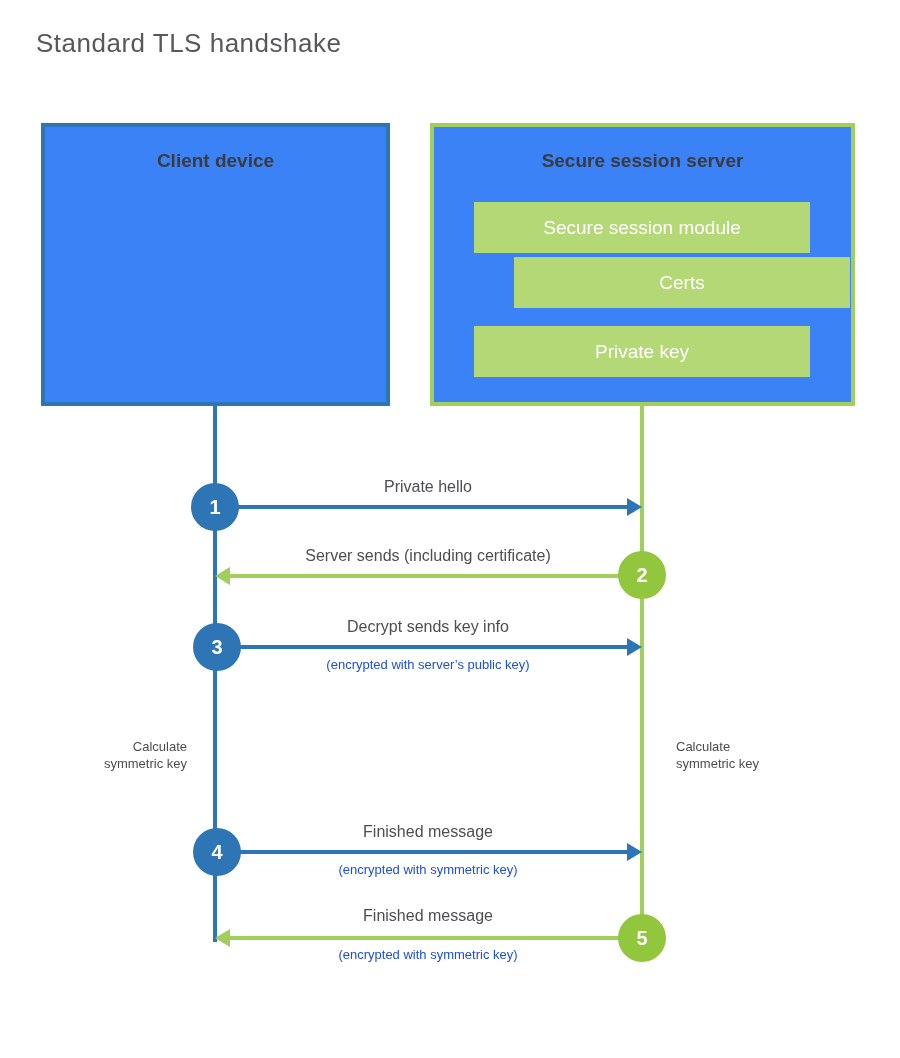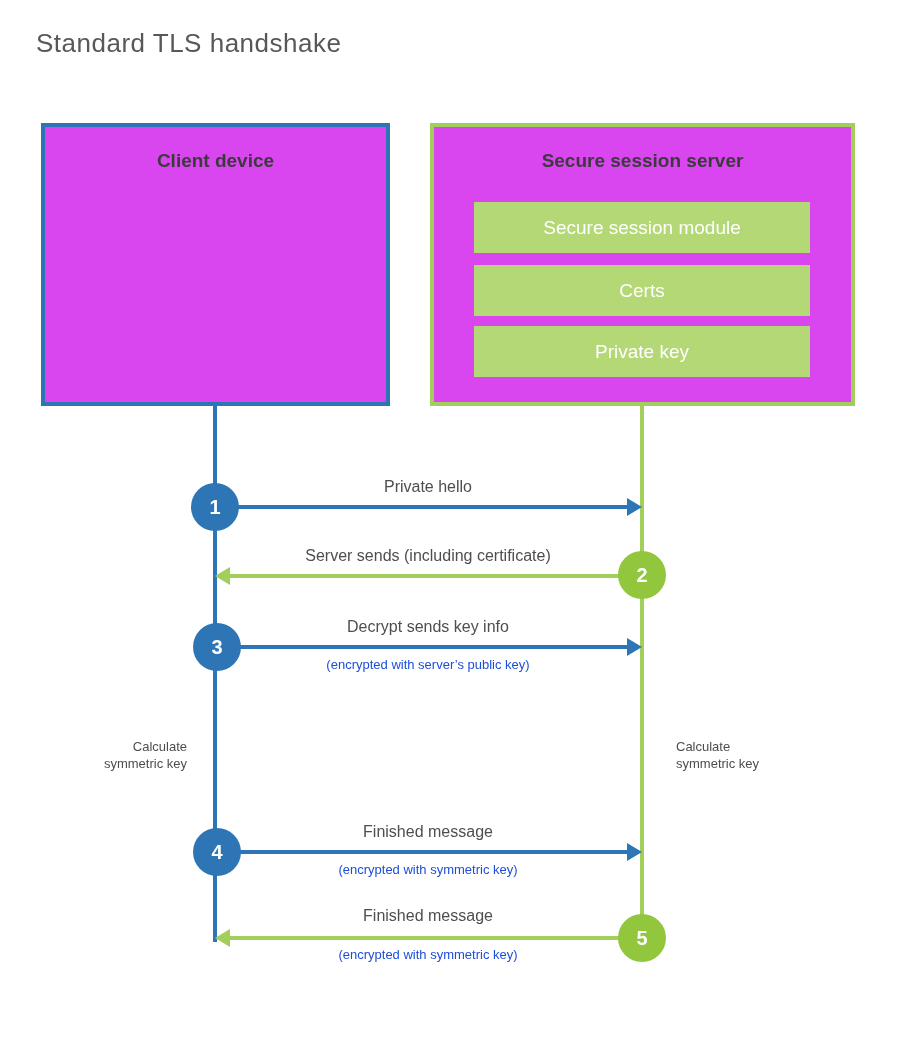--- a/index.html
+++ b/index.html
@@ -17,40 +17,40 @@
     width:900px;height:1058px;
     background:#ffffff;
     font-family:"Liberation Sans", sans-serif;
     overflow:hidden;
   }
   .title{
     position:absolute;left:36px;top:28px;margin:0;
     font-size:26px;font-weight:300;color:#58585a;letter-spacing:0.5px;
   }
   
-  .box{position:absolute;box-sizing:border-box;background:#d946ef;text-decoration:underline;}
+  .box{position:absolute;box-sizing:border-box;background:#3b82f6;text-decoration:underline;}
   .client-box{left:41px;top:123px;width:349px;height:283px;border:4px solid var(--blue);}
   .server-box{left:430px;top:123px;width:425px;height:283px;border:4px solid var(--green);}
   .box-title{
     position:absolute;left:0;right:0;top:23px;text-align:center;
     font-size:19px;font-weight:700;color:var(--ink);
   }
   .client-app{
     position:absolute;left:33px;top:72px;width:276px;height:173px;
     background:var(--blue-fill);
     display:flex;align-items:center;justify-content:center;text-align:center;
     color:#ffffff;font-size:20px;line-height:1.45;white-space:pre-line;
   }
   .green-bar{
     position:absolute;left:40px;width:336px;height:51px;
     background:var(--green-fill);
     display:flex;align-items:center;justify-content:center;
     color:#ffffff;font-size:19px;
   }
-  .bar-1{top:75px;} .bar-2{top:138px;} .bar-3{top:199px;}
+  .bar-1{top:75px;} .bar-2{top:130px;margin-left:40px;} .bar-3{top:199px;}
   
   .lifeline{position:absolute;top:405px;width:4px;height:537px;}
   .lifeline.blue{left:213px;background:var(--blue);}
   .lifeline.green{left:640px;background:var(--green);}
   
   .arrow-line{position:absolute;height:4px;}
   .arrow-line.blue{left:215px;width:412px;background:var(--blue);}
   .arrow-line.green{left:230px;width:412px;background:var(--green);}
   .al-1{top:505px;} .al-2{top:574px;} .al-3{top:645px;} .al-4{top:850px;} .al-5{top:936px;}
   .arrow-head{position:absolute;width:0;height:0;border-top:9px solid transparent;border-bottom:9px solid transparent;}

